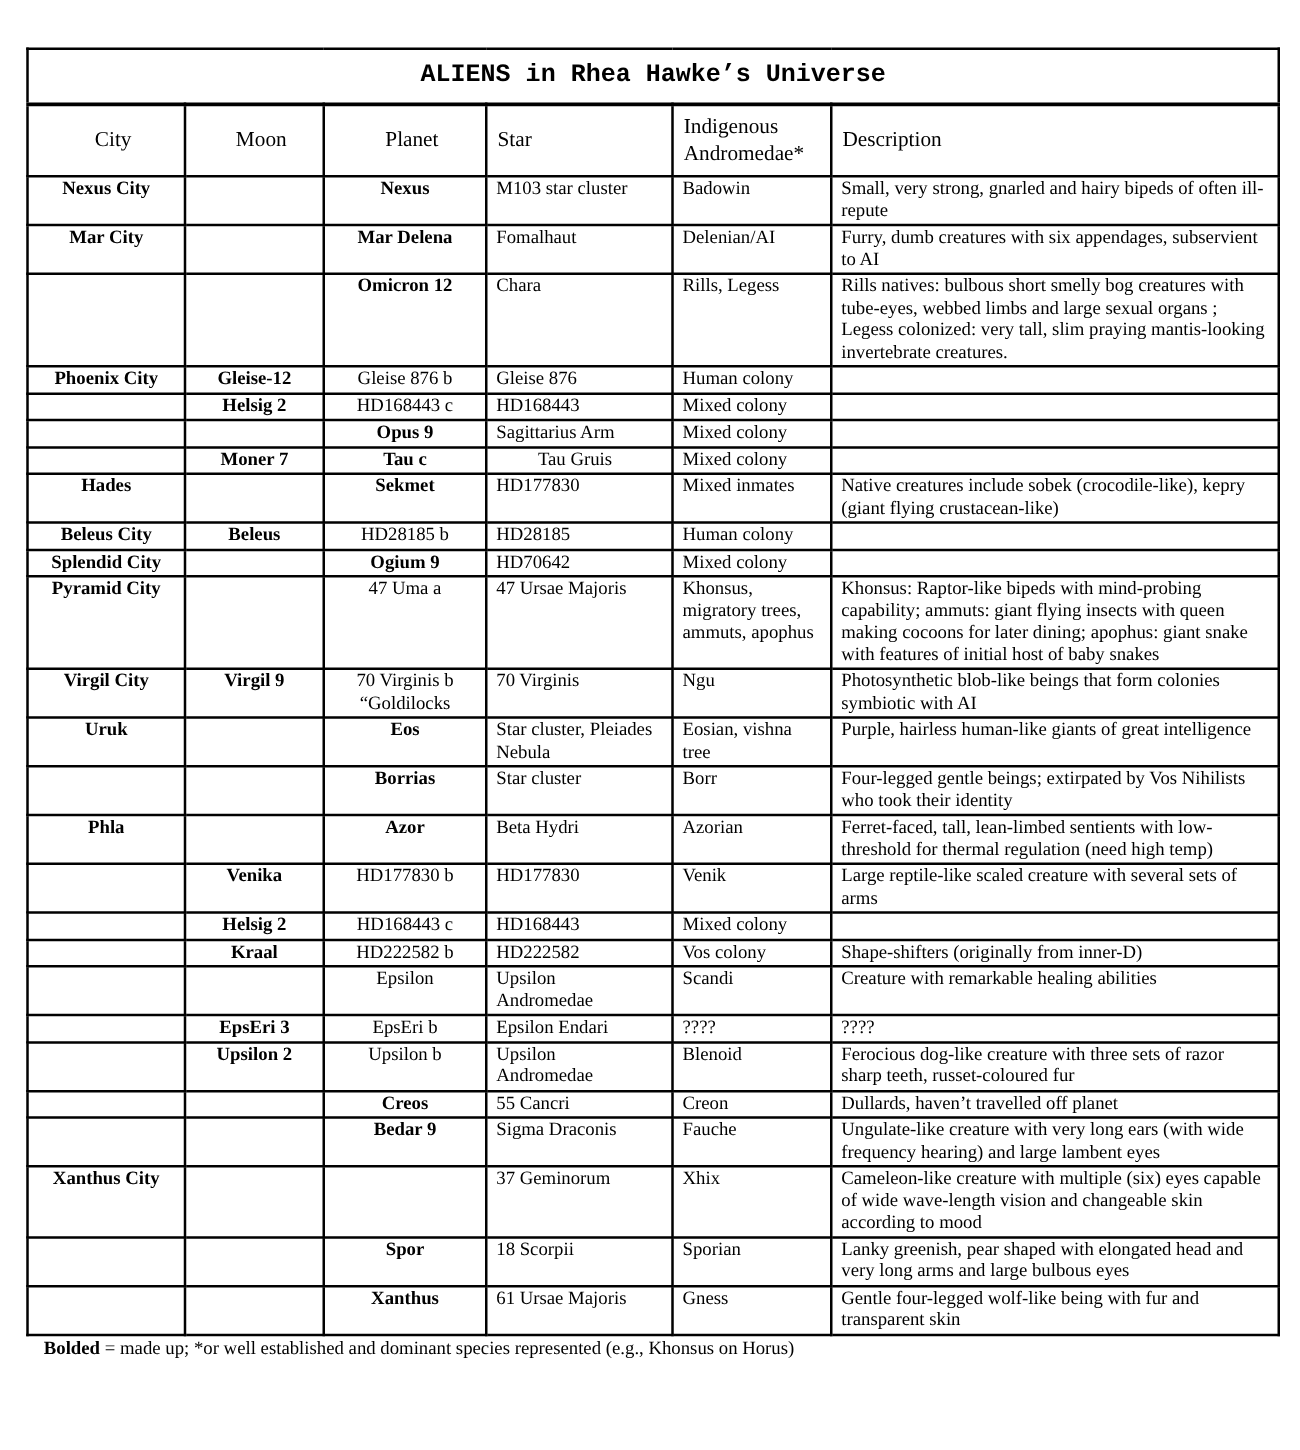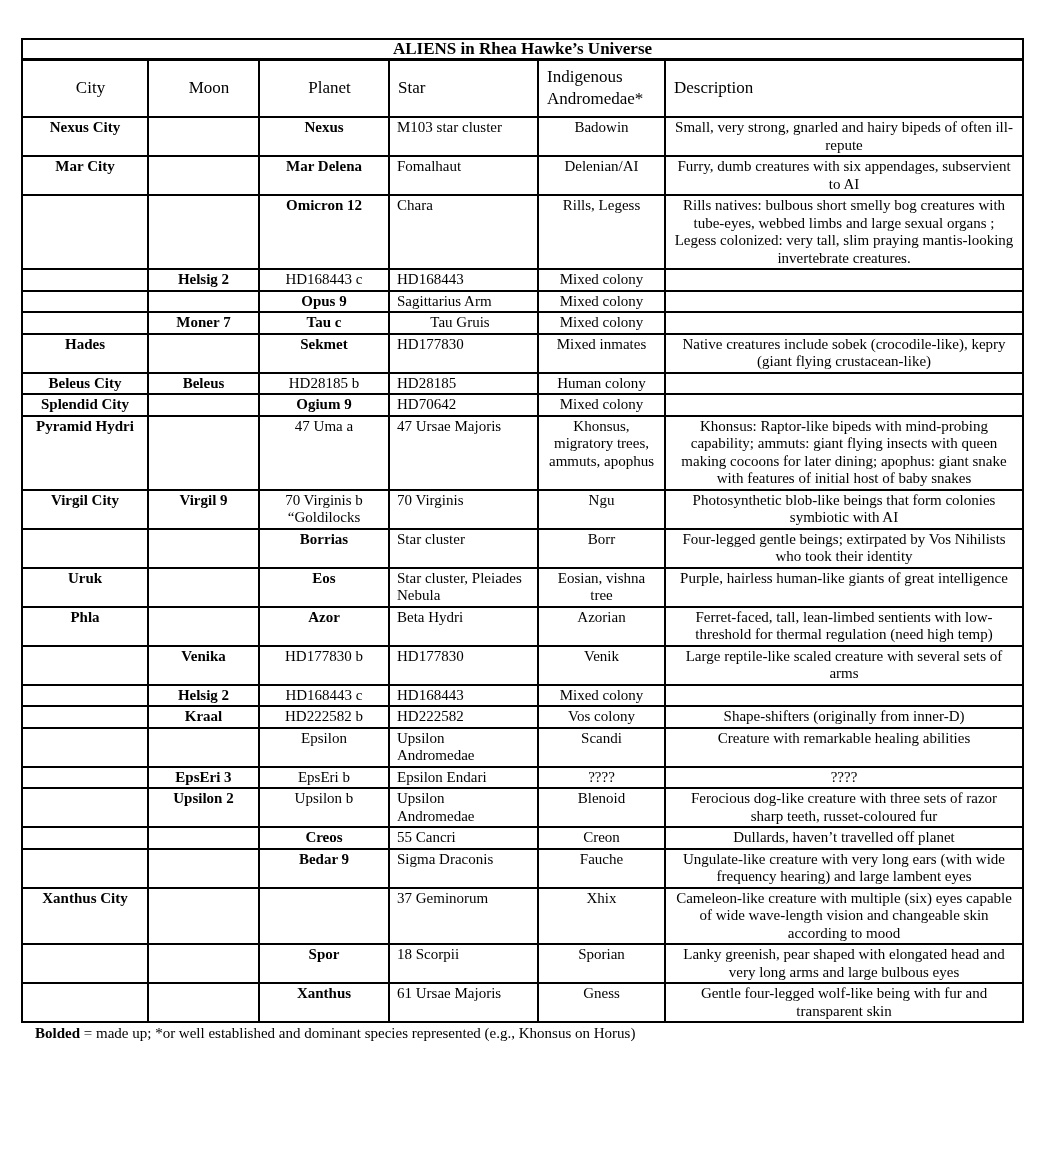--- a/index.html
+++ b/index.html
@@ -24,23 +24,24 @@
     width: 1001px;
   }
   th, td {
     border: 2px solid #000000;
     overflow: hidden;
     box-sizing: border-box;
   }
   .title-cell {
     font-weight: bold;
     text-align: center;
-    font-size: 17px;
-    padding: 0 4px;
+    font-size: 20px;
+    padding: 12px 4px;
     border-bottom: 3px solid #000000;
+    font-family: Liberation Mono, monospace;
   }
   th {
     font-weight: normal;
     font-size: 17px;
     vertical-align: middle;
     height: 58px;
     padding: 2px 8px;
     line-height: 22px;
   }
   th.th-center { text-align: center; padding-left: 19px; }
@@ -52,21 +53,21 @@
     padding: 1px 7px;
   }
   .td-city, .td-moon {
     font-weight: bold;
     text-align: center;
   }
   .td-planet { text-align: center; }
   .td-planet.bold { font-weight: bold; }
   .td-star { text-align: left; padding-right: 14px; }
   .td-star.center { text-align: center; }
-  .td-inhabitants, .td-description { text-align: center; margin-left: 24px; }
+  .td-inhabitants, .td-description { text-align: left; margin-left: 24px; }
   .footnote {
     margin: 1px 0 0 14px;
     font-size: 15px;
     line-height: 18px;
   }
   .footnote .bold-word { font-weight: bold; }
 </style>
 </head>
 <body>
 
@@ -112,20 +113,28 @@
         </tr>
         <tr>
           <td class="td-city"></td>
           <td class="td-moon"></td>
           <td class="td-planet bold">Omicron 12</td>
           <td class="td-star">Chara</td>
           <td class="td-inhabitants">Rills, Legess</td>
           <td class="td-description">Rills natives: bulbous short smelly bog creatures with tube-eyes, webbed limbs and large sexual organs ; Legess colonized: very tall, slim praying mantis-looking invertebrate creatures.</td>
         </tr>
         <tr>
+          <td class="td-city">Phoenix City</td>
+          <td class="td-moon">Gleise-12</td>
+          <td class="td-planet">Gleise 876 b</td>
+          <td class="td-star">Gleise 876</td>
+          <td class="td-inhabitants">Human colony</td>
+          <td class="td-description"></td>
+        </tr>
+        <tr>
           <td class="td-city"></td>
           <td class="td-moon">Helsig 2</td>
           <td class="td-planet">HD168443 c</td>
           <td class="td-star">HD168443</td>
           <td class="td-inhabitants">Mixed colony</td>
           <td class="td-description"></td>
         </tr>
         <tr>
           <td class="td-city"></td>
           <td class="td-moon"></td>
@@ -160,50 +169,50 @@
         </tr>
         <tr>
           <td class="td-city">Splendid City</td>
           <td class="td-moon"></td>
           <td class="td-planet bold">Ogium 9</td>
           <td class="td-star">HD70642</td>
           <td class="td-inhabitants">Mixed colony</td>
           <td class="td-description"></td>
         </tr>
         <tr>
-          <td class="td-city">Pyramid Hydri</td>
+          <td class="td-city">Pyramid City</td>
           <td class="td-moon"></td>
           <td class="td-planet">47 Uma a</td>
           <td class="td-star">47 Ursae Majoris</td>
           <td class="td-inhabitants">Khonsus, migratory trees, ammuts, apophus</td>
           <td class="td-description">Khonsus: Raptor-like bipeds with mind-probing capability; ammuts: giant flying insects with queen making cocoons for later dining; apophus: giant snake with features of initial host of baby snakes</td>
         </tr>
         <tr>
           <td class="td-city">Virgil City</td>
           <td class="td-moon">Virgil 9</td>
           <td class="td-planet">70 Virginis b “Goldilocks</td>
           <td class="td-star">70 Virginis</td>
           <td class="td-inhabitants">Ngu</td>
           <td class="td-description">Photosynthetic blob-like beings that form colonies symbiotic with AI</td>
         </tr>
         <tr>
+          <td class="td-city">Uruk</td>
+          <td class="td-moon"></td>
+          <td class="td-planet bold">Eos</td>
+          <td class="td-star">Star cluster, Pleiades Nebula</td>
+          <td class="td-inhabitants">Eosian, vishna tree</td>
+          <td class="td-description">Purple, hairless human-like giants of great intelligence</td>
+        </tr>
+        <tr>
           <td class="td-city"></td>
           <td class="td-moon"></td>
           <td class="td-planet bold">Borrias</td>
           <td class="td-star">Star cluster</td>
           <td class="td-inhabitants">Borr</td>
           <td class="td-description">Four-legged gentle beings; extirpated by Vos Nihilists who took their identity</td>
-        </tr>
-        <tr>
-          <td class="td-city">Uruk</td>
-          <td class="td-moon"></td>
-          <td class="td-planet bold">Eos</td>
-          <td class="td-star">Star cluster, Pleiades Nebula</td>
-          <td class="td-inhabitants">Eosian, vishna tree</td>
-          <td class="td-description">Purple, hairless human-like giants of great intelligence</td>
         </tr>
         <tr>
           <td class="td-city">Phla</td>
           <td class="td-moon"></td>
           <td class="td-planet bold">Azor</td>
           <td class="td-star">Beta Hydri</td>
           <td class="td-inhabitants">Azorian</td>
           <td class="td-description">Ferret-faced, tall, lean-limbed sentients with low-threshold for  thermal regulation (need high temp)</td>
         </tr>
         <tr>

